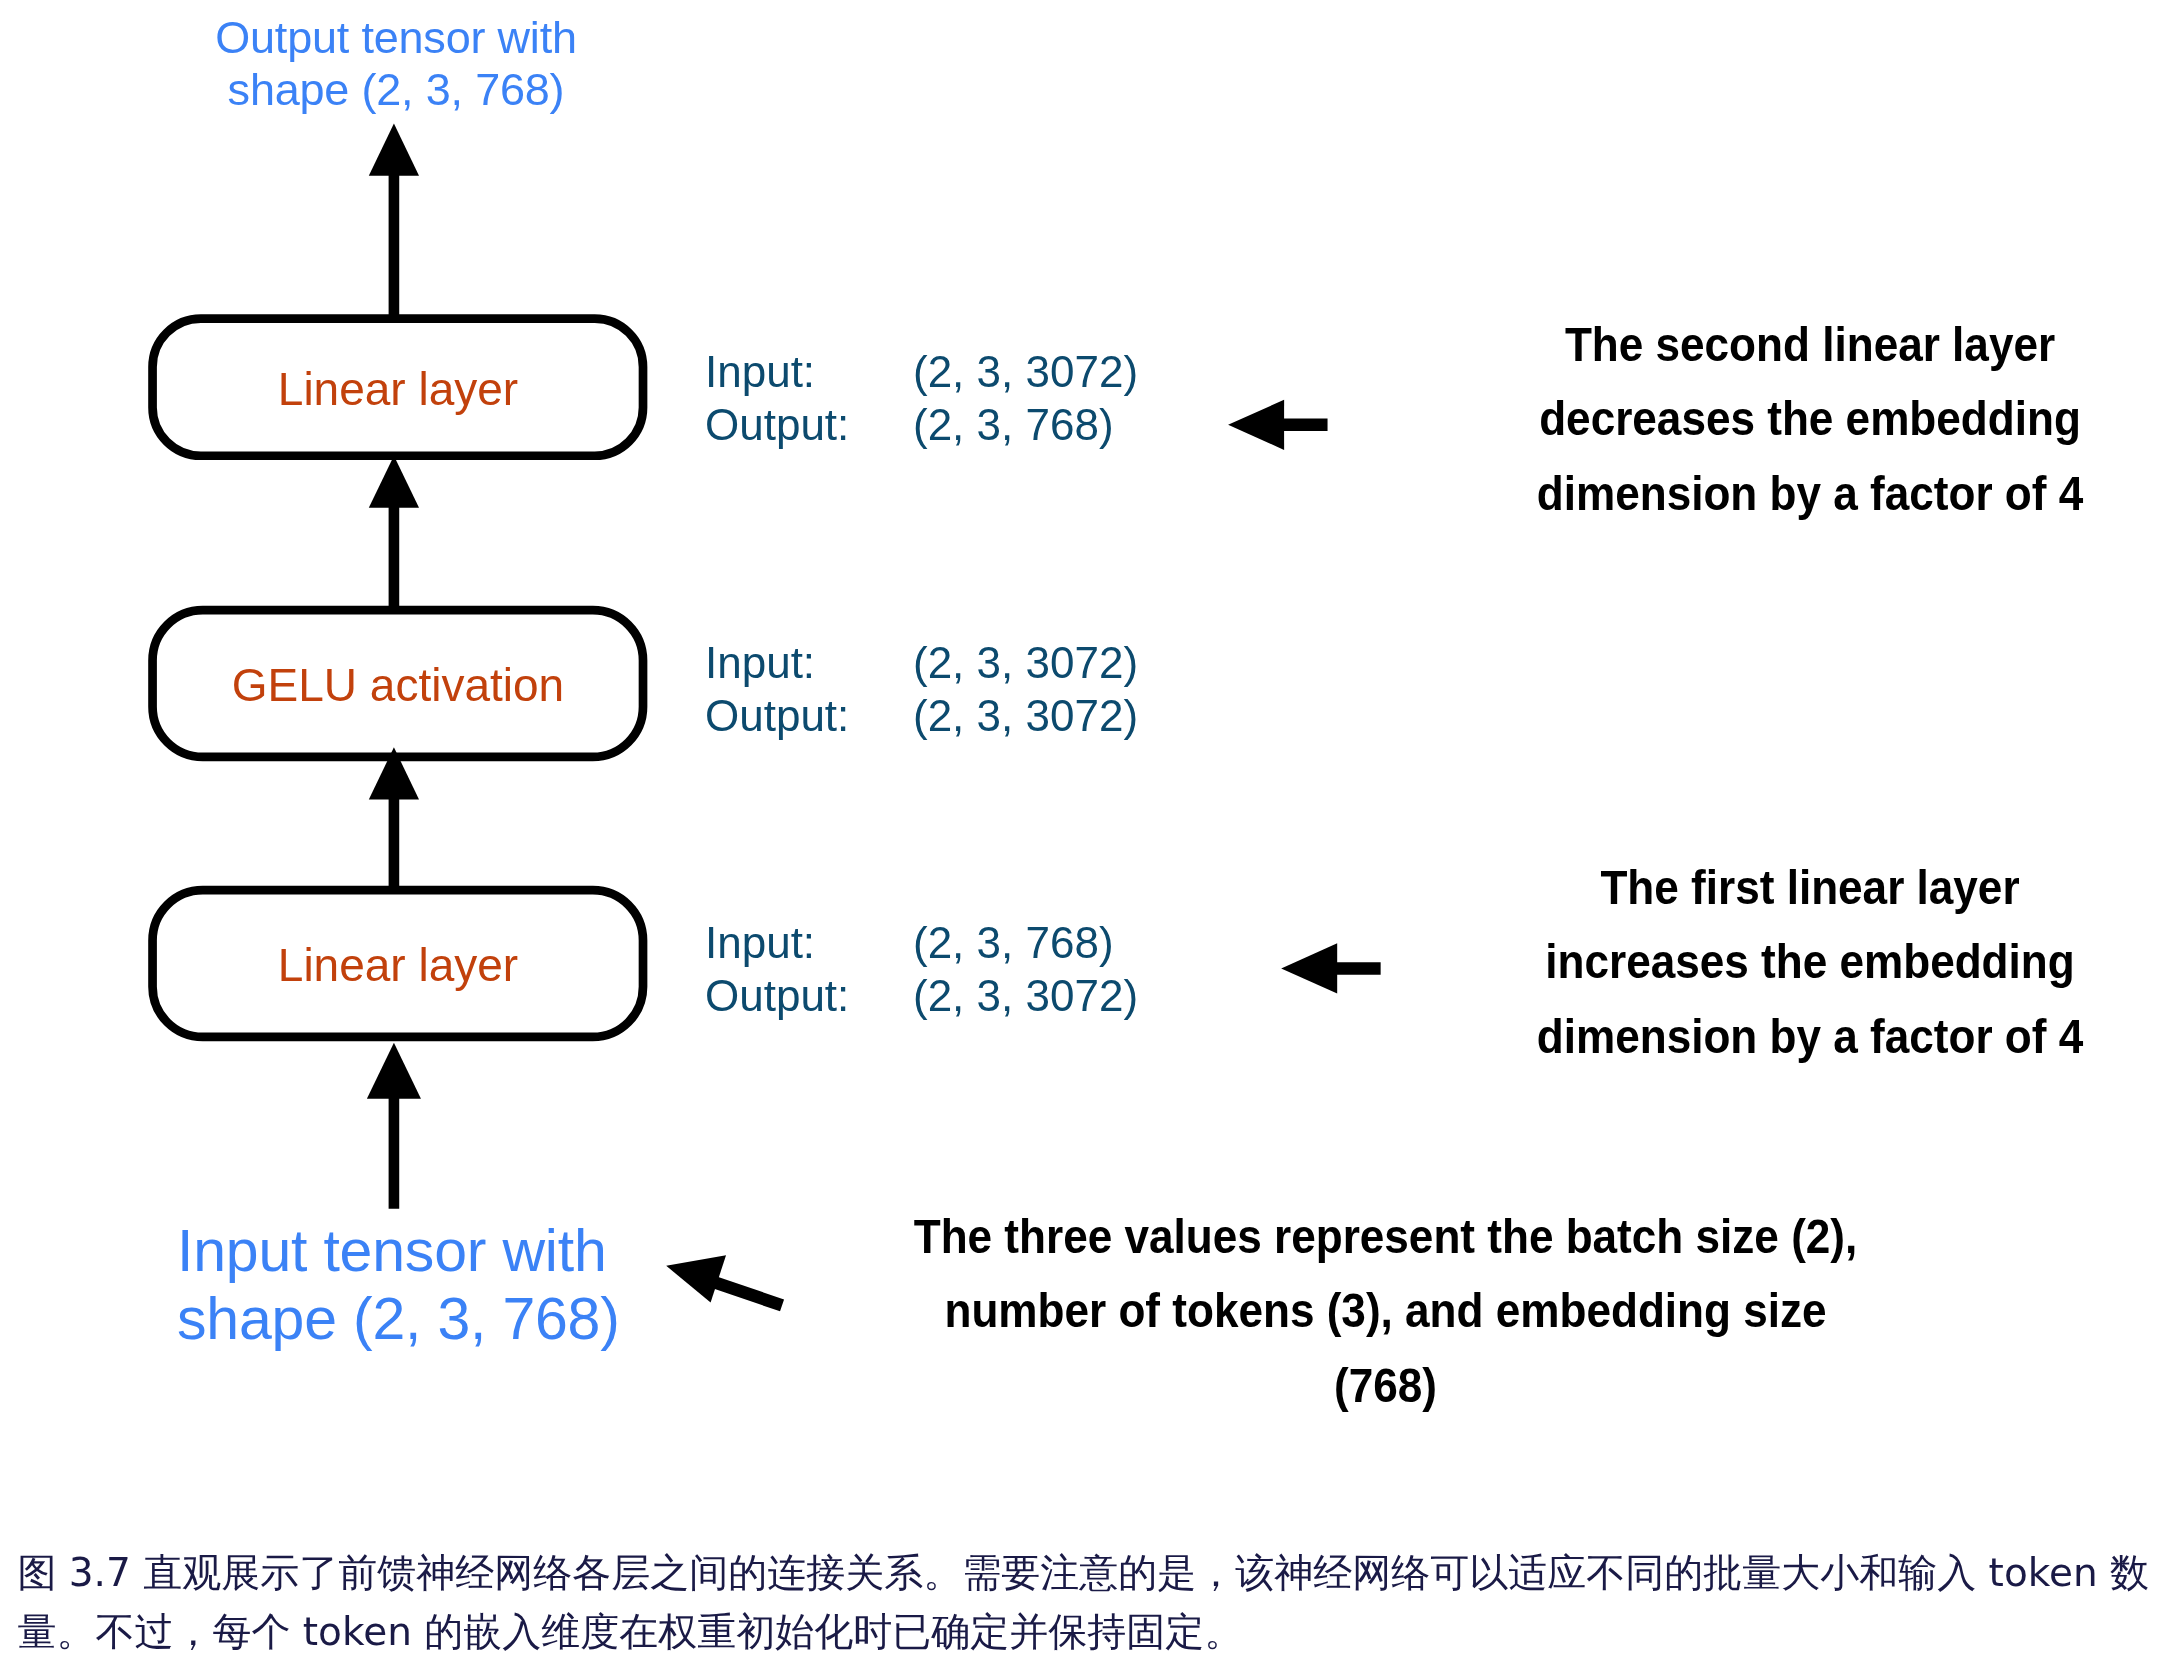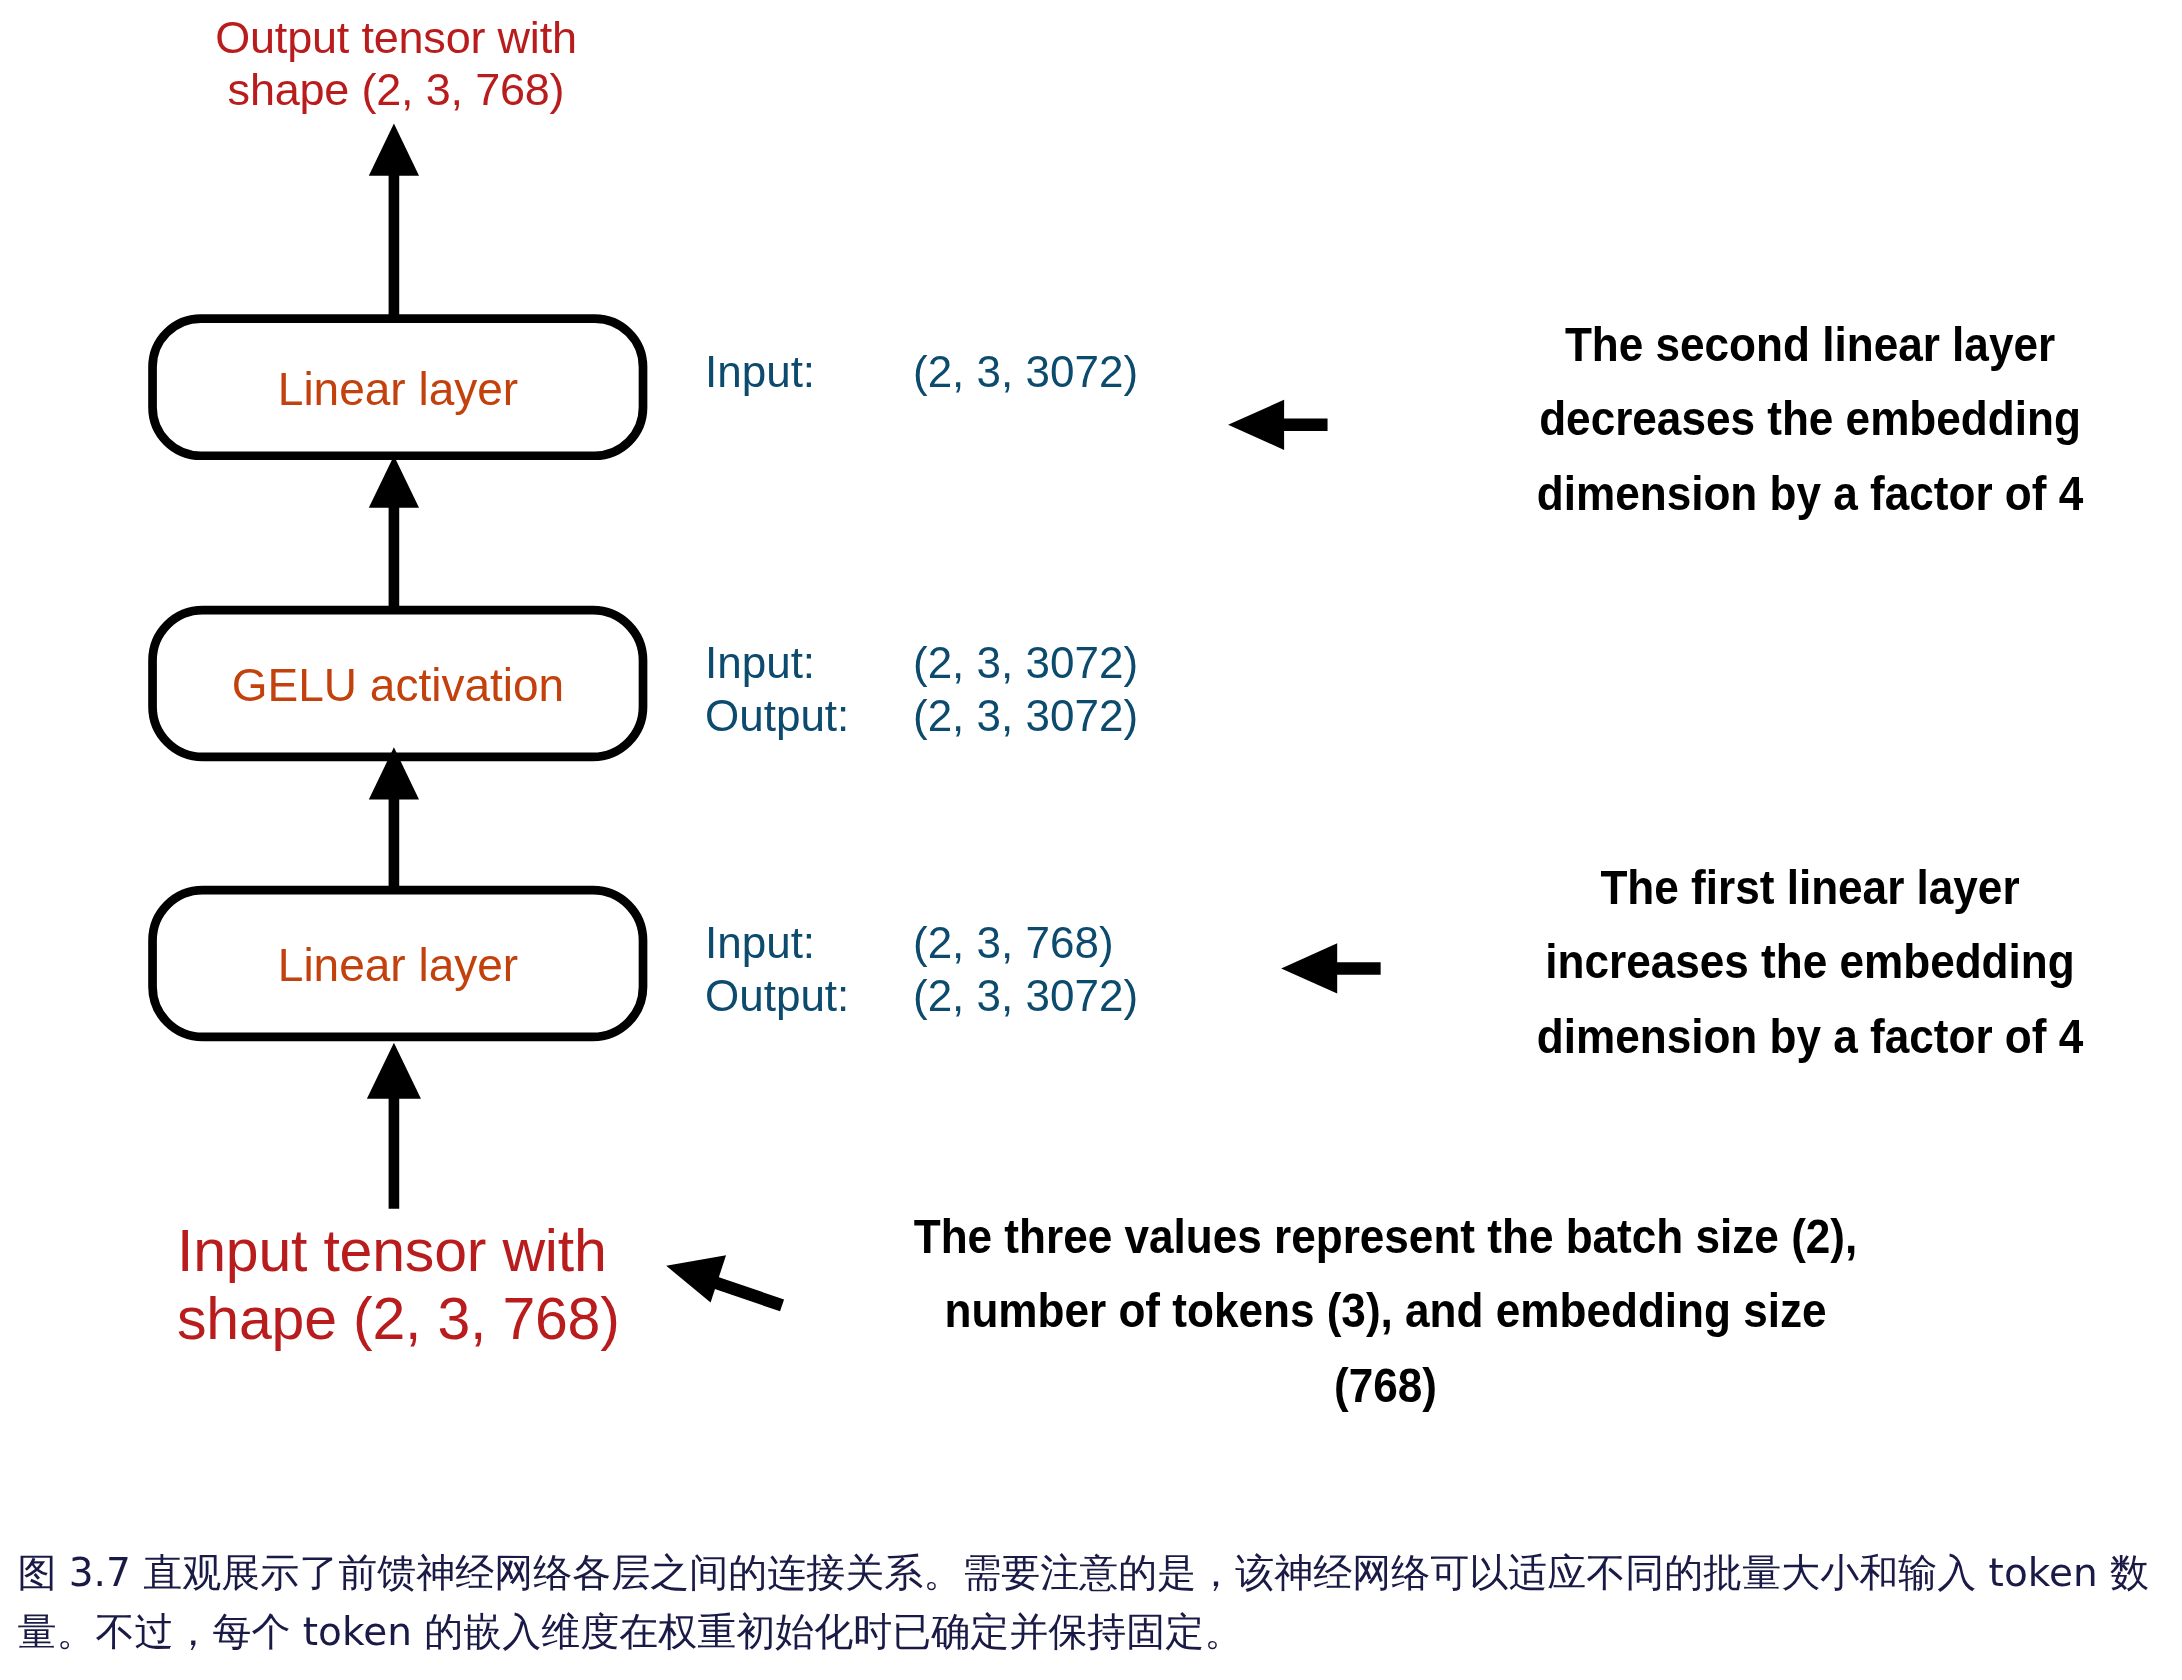--- a/index.html
+++ b/index.html
@@ -27,21 +27,21 @@
     position: absolute;
     left: 0; top: 0;
     width: 2182px;
     height: 1680px;
     pointer-events: none;
   }
 
   
   .txt {
     position: absolute;
-    color: #b91c1c;
+    color: #3b82f6;
     white-space: pre;
     line-height: 1.12;
   }
 
   .plain {
     font-family: "Liberation Sans", sans-serif;
     font-weight: 400;
     font-size: 59px;
     letter-spacing: -0.2px;
   }
@@ -152,20 +152,21 @@
 shape (2, 3, 768)</div>
 
   <div class="box-label" style="left:153px; top:362px; width:490px;">Linear layer</div>
 
   <div class="box-label" style="left:153px; top:658px; width:490px;">GELU activation</div>
 
   <div class="box-label" style="left:153px; top:938px; width:490px;">Linear layer</div>
 
   <div class="io-block" style="left:705px; top:346px;">
     <span class="io-row"><span class="io-key">Input:</span><span>(2, 3, 3072)</span></span>
+    <span class="io-row"><span class="io-key">Output:</span><span>(2, 3, 768)</span></span>
   </div>
 
   <div class="io-block" style="left:705px; top:637px;">
     <span class="io-row"><span class="io-key">Input:</span><span>(2, 3, 3072)</span></span>
     <span class="io-row"><span class="io-key">Output:</span><span>(2, 3, 3072)</span></span>
   </div>
 
   <div class="io-block" style="left:705px; top:917px;">
     <span class="io-row"><span class="io-key">Input:</span><span>(2, 3, 768)</span></span>
     <span class="io-row"><span class="io-key">Output:</span><span>(2, 3, 3072)</span></span>

